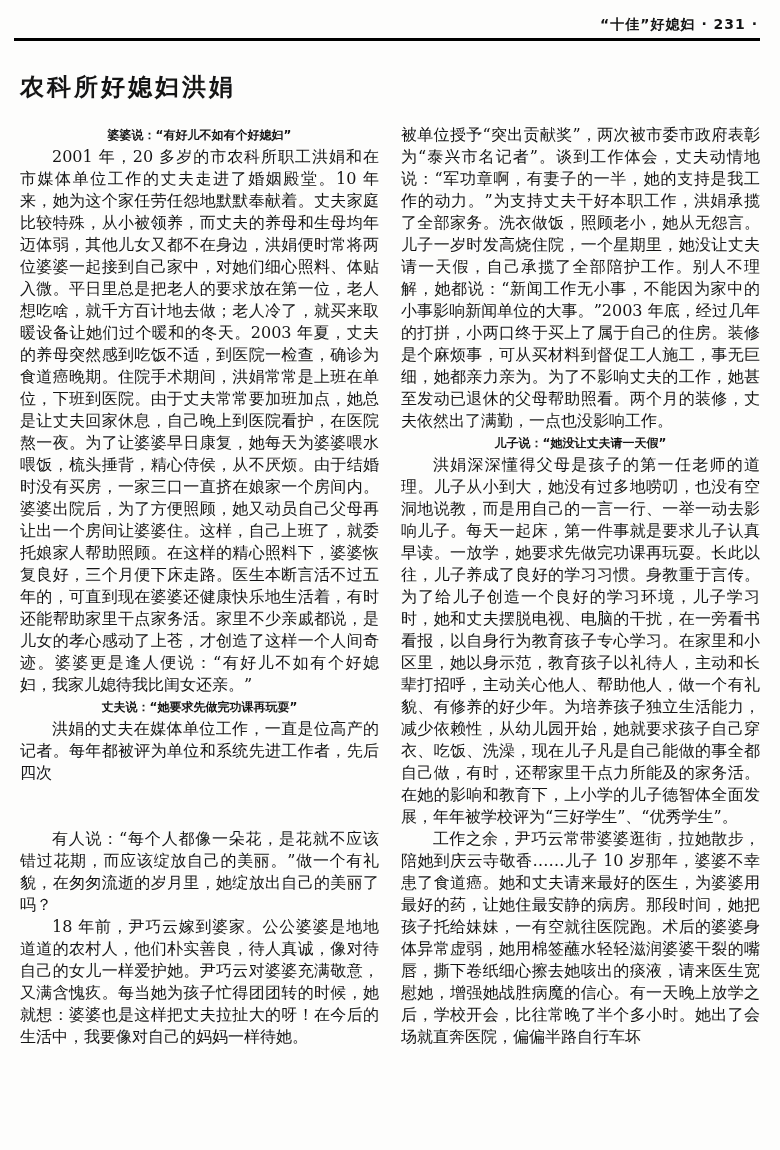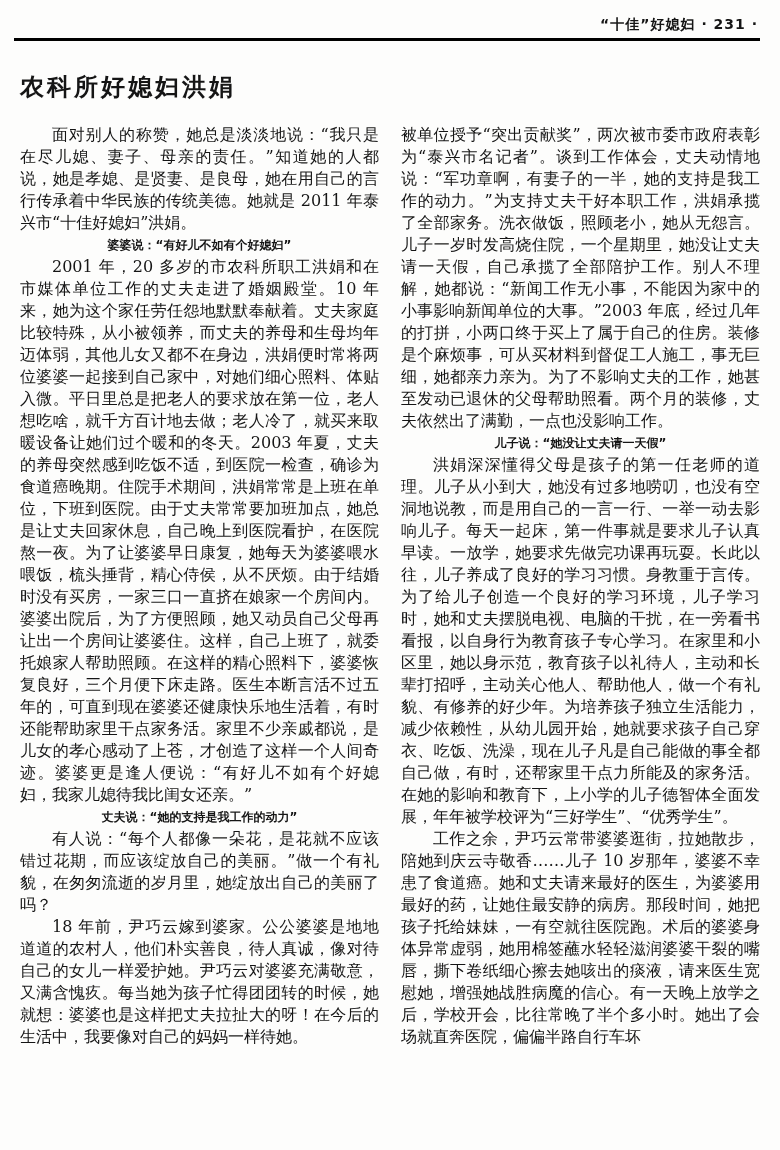--- a/index.html
+++ b/index.html
@@ -81,24 +81,24 @@
 
 <div class="page">
 
   <div class="running-head">“十佳”好媳妇 · 231 ·</div>
   <hr class="head-rule">
 
   <h1 class="article-title">农科所好媳妇洪娟</h1>
 
   <div class="columns">
     <div class="col">
-      <p class="indent">面对别人的称赞，她总是淡淡地说：“我只是在尽儿媳、妻子、母亲的责任。”知道她的人都说，她是孝媳、是贤妻、是良母，她在用自己的言行传承着中华民族的传统美德。她就是 2011 年泰兴市“十佳好媳妇”洪娟。</p>
       <h2>婆婆说：“有好儿不如有个好媳妇”</h2>
       <p class="indent">2001 年，20 多岁的市农科所职工洪娟和在市媒体单位工作的丈夫走进了婚姻殿堂。10 年来，她为这个家任劳任怨地默默奉献着。丈夫家庭比较特殊，从小被领养，而丈夫的养母和生母均年迈体弱，其他儿女又都不在身边，洪娟便时常将两位婆婆一起接到自己家中，对她们细心照料、体贴入微。平日里总是把老人的要求放在第一位，老人想吃啥，就千方百计地去做；老人冷了，就买来取暖设备让她们过个暖和的冬天。2003 年夏，丈夫的养母突然感到吃饭不适，到医院一检查，确诊为食道癌晚期。住院手术期间，洪娟常常是上班在单位，下班到医院。由于丈夫常常要加班加点，她总是让丈夫回家休息，自己晚上到医院看护，在医院熬一夜。为了让婆婆早日康复，她每天为婆婆喂水喂饭，梳头捶背，精心侍侯，从不厌烦。由于结婚时没有买房，一家三口一直挤在娘家一个房间内。婆婆出院后，为了方便照顾，她又动员自己父母再让出一个房间让婆婆住。这样，自己上班了，就委托娘家人帮助照顾。在这样的精心照料下，婆婆恢复良好，三个月便下床走路。医生本断言活不过五年的，可直到现在婆婆还健康快乐地生活着，有时还能帮助家里干点家务活。家里不少亲戚都说，是儿女的孝心感动了上苍，才创造了这样一个人间奇迹。婆婆更是逢人便说：“有好儿不如有个好媳妇，我家儿媳待我比闺女还亲。”</p>
-      <h2>丈夫说：“她的支持是我工作的动力”</h2>
+      <h2>丈夫说：“她要求先做完功课再玩耍”</h2>
+      <p class="indent">洪娟的丈夫在媒体单位工作，一直是位高产的记者。每年都被评为单位和系统先进工作者，先后四次</p>
     </div>
     <div class="col">
       <p>被单位授予“突出贡献奖”，两次被市委市政府表彰为“泰兴市名记者”。谈到工作体会，丈夫动情地说：“军功章啊，有妻子的一半，她的支持是我工作的动力。”为支持丈夫干好本职工作，洪娟承揽了全部家务。洗衣做饭，照顾老小，她从无怨言。儿子一岁时发高烧住院，一个星期里，她没让丈夫请一天假，自己承揽了全部陪护工作。别人不理解，她都说：“新闻工作无小事，不能因为家中的小事影响新闻单位的大事。”2003 年底，经过几年的打拼，小两口终于买上了属于自己的住房。装修是个麻烦事，可从买材料到督促工人施工，事无巨细，她都亲力亲为。为了不影响丈夫的工作，她甚至发动已退休的父母帮助照看。两个月的装修，丈夫依然出了满勤，一点也没影响工作。</p>
       <h2>儿子说：“她没让丈夫请一天假”</h2>
       <p class="indent">洪娟深深懂得父母是孩子的第一任老师的道理。儿子从小到大，她没有过多地唠叨，也没有空洞地说教，而是用自己的一言一行、一举一动去影响儿子。每天一起床，第一件事就是要求儿子认真早读。一放学，她要求先做完功课再玩耍。长此以往，儿子养成了良好的学习习惯。身教重于言传。为了给儿子创造一个良好的学习环境，儿子学习时，她和丈夫摆脱电视、电脑的干扰，在一旁看书看报，以自身行为教育孩子专心学习。在家里和小区里，她以身示范，教育孩子以礼待人，主动和长辈打招呼，主动关心他人、帮助他人，做一个有礼貌、有修养的好少年。为培养孩子独立生活能力，减少依赖性，从幼儿园开始，她就要求孩子自己穿衣、吃饭、洗澡，现在儿子凡是自己能做的事全都自己做，有时，还帮家里干点力所能及的家务活。在她的影响和教育下，上小学的儿子德智体全面发展，年年被学校评为“三好学生”、“优秀学生”。</p>
     </div>
   </div>
 
 
   <div class="columns">

